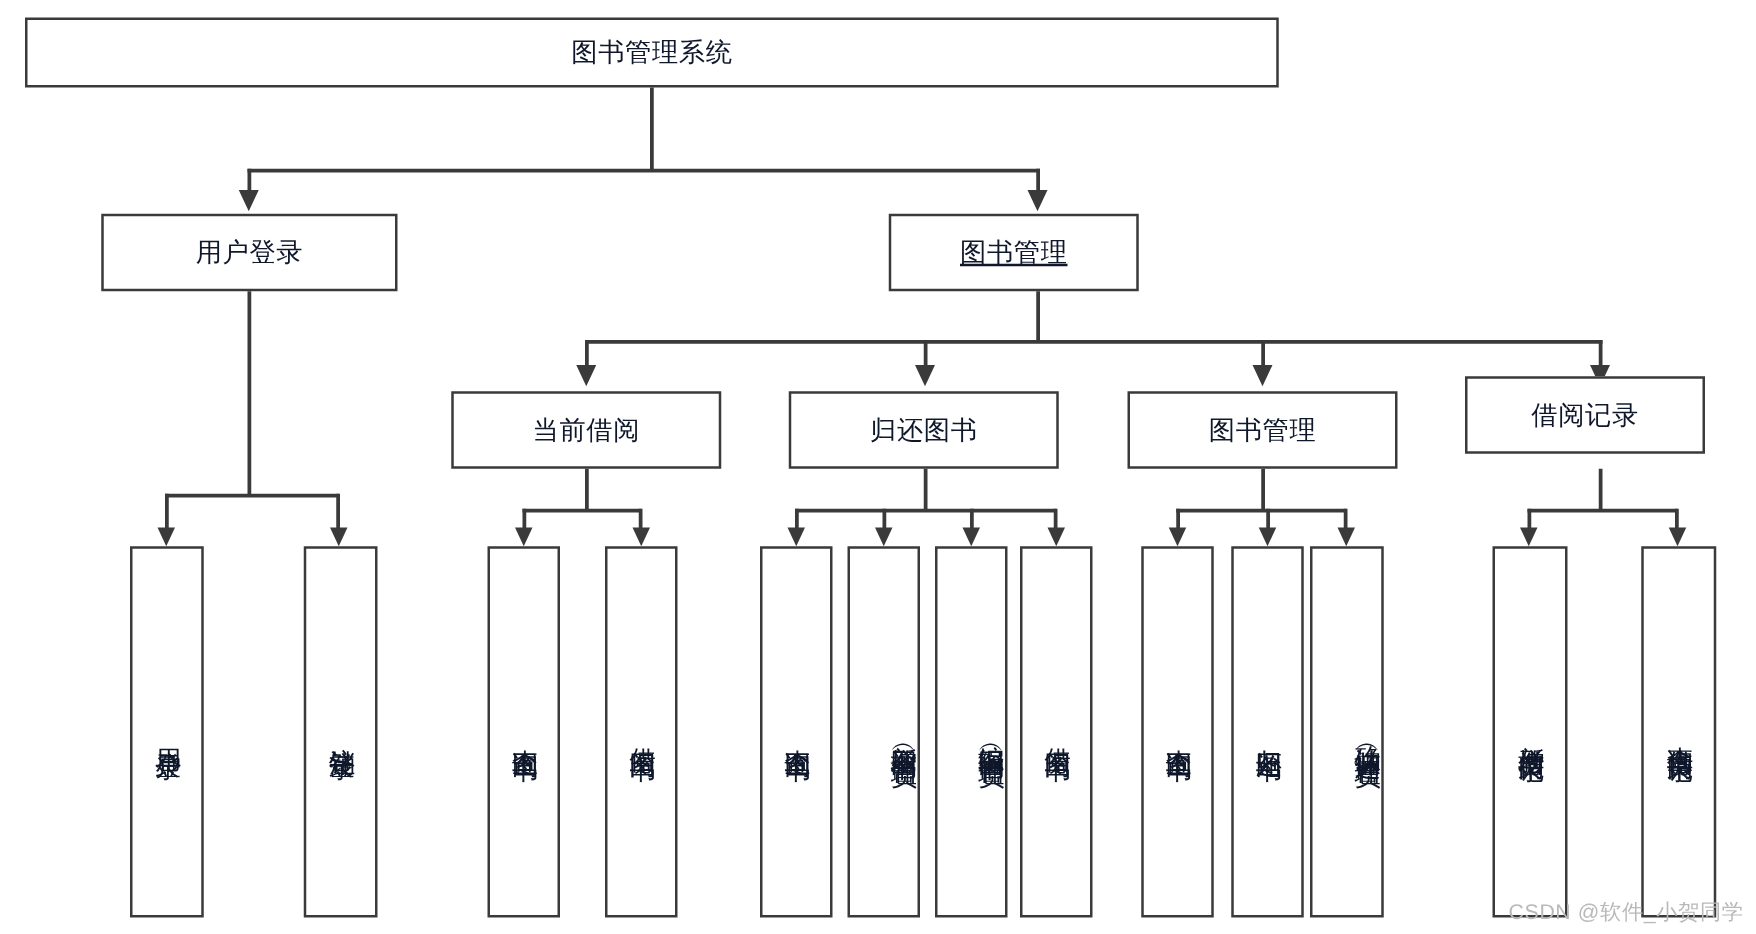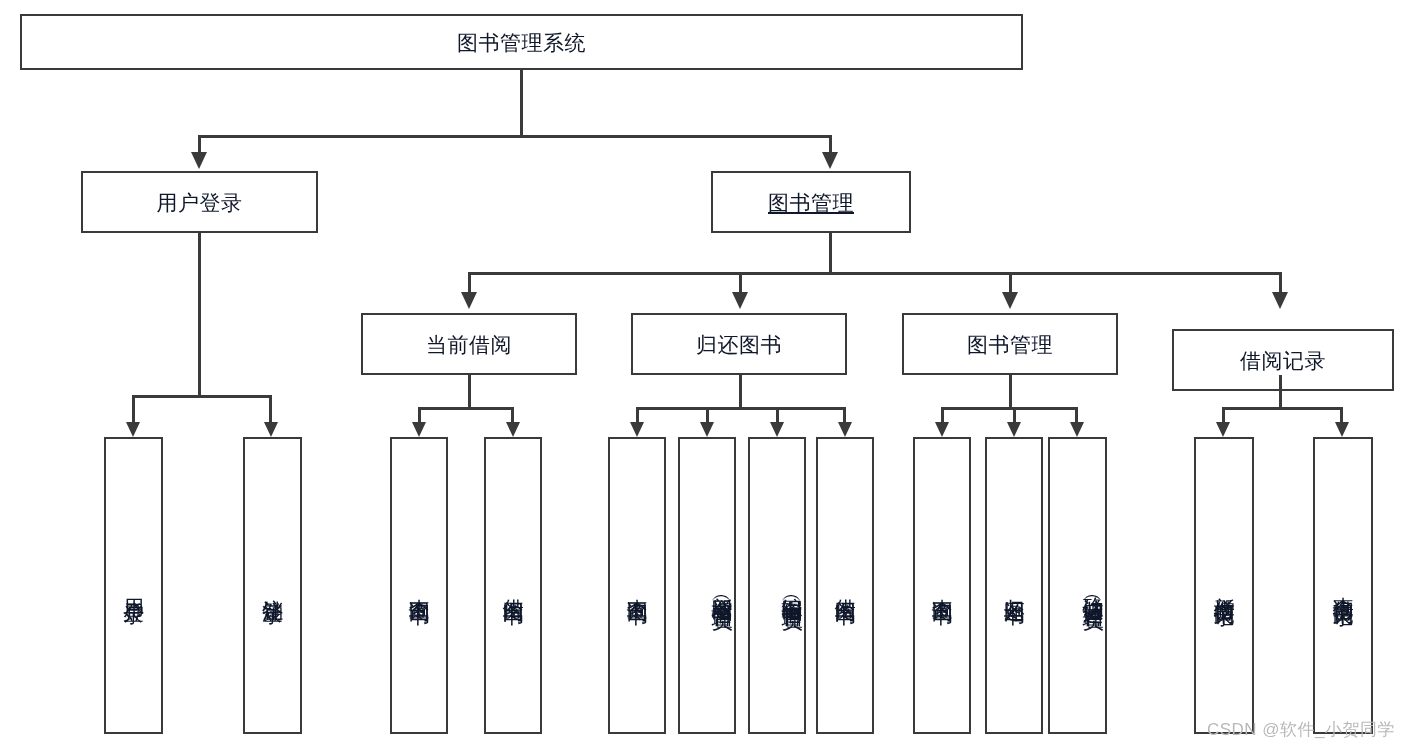--- a/index.html
+++ b/index.html
@@ -144,21 +144,21 @@
 
   <div class="node h" style="left:361px; top:313px; width:216px; height:62px;">
     <span class="lbl">当前借阅</span>
   </div>
   <div class="node h" style="left:631px; top:313px; width:216px; height:62px;">
     <span class="lbl">归还图书</span>
   </div>
   <div class="node h" style="left:902px; top:313px; width:216px; height:62px;">
     <span class="lbl">图书管理</span>
   </div>
-  <div class="node h" style="left:1172px; top:329px; width:222px; height:62px;">
+  <div class="node h" style="left:1172px; top:301px; width:192px; height:62px;">
     <span class="lbl">借阅记录</span>
   </div>
 
   <div class="ln v" style="left:468px; top:375px; width:2.5px; height:34px;"></div>
   <div class="ln h" style="left:418px; top:407px; width:95px; height:2.5px;"></div>
   <div class="ln v" style="left:418px; top:407px; width:2.5px; height:16px;"></div>
   <div class="ln v" style="left:511px; top:407px; width:2.5px; height:16px;"></div>
   <div class="arrow sm" style="left:412px; top:422px;"></div>
   <div class="arrow sm" style="left:506px; top:422px;"></div>
 

